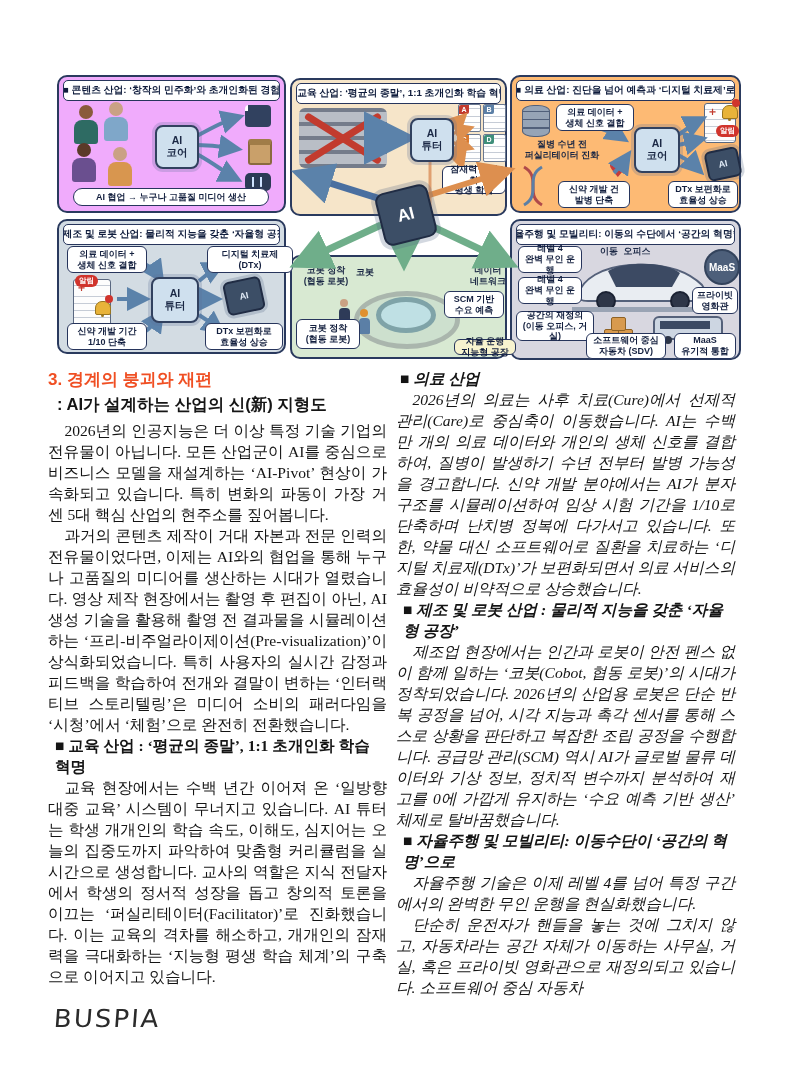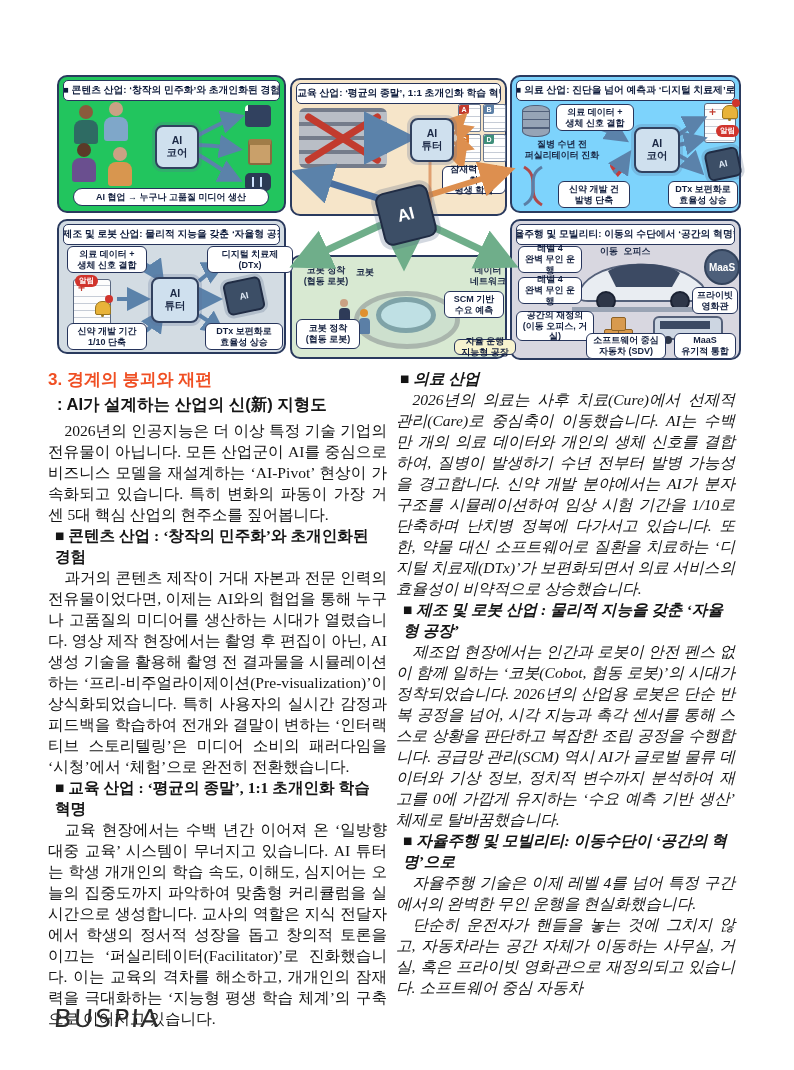--- a/index.html
+++ b/index.html
@@ -2,25 +2,25 @@
 <html><head>
 <meta charset="utf-8">
 <style>
   html,body{margin:0;padding:0;background:#888;}
   .page{position:relative;width:794px;height:1070px;background:#ffffff;margin:0 auto;overflow:hidden;
         font-family:"Liberation Serif",serif;color:#1b1b1b;}
 
   
   .info{position:absolute;left:57px;top:75px;width:684px;height:292px;}
   .panel{position:absolute;border:2px solid #2a3a5e;border-radius:10px;box-sizing:border-box;}
-  .p-content{left:0;top:0;width:229px;height:138px;background:#22c55e;}
+  .p-content{left:0;top:0;width:229px;height:138px;background:#f0abfc;}
   .p-manu{left:0;top:144px;width:229px;height:135px;background:#d3dce3;}
   .p-edu{left:233px;top:3px;width:217px;height:138px;background:#f6e5c9;}
   .p-fact{left:233px;top:180px;width:217px;height:104px;background:#d8e9d2;}
-  .p-med{left:453px;top:0;width:231px;height:138px;background:#7dd3fc;}
+  .p-med{left:453px;top:0;width:231px;height:138px;background:#fdba74;}
   .p-mob{left:453px;top:144px;width:231px;height:141px;background:#d8d7e0;}
 
   .ptitle{position:absolute;top:3px;left:4px;right:4px;height:19px;background:#fff;border:1.6px solid #27355c;
           border-radius:5px;display:flex;align-items:center;justify-content:center;
           font:bold 9.8px "Liberation Sans",sans-serif;color:#101d3d;white-space:nowrap;overflow:hidden;z-index:3;}
   .lbl{position:absolute;background:#fff;border:1.5px solid #27355c;border-radius:6px;
        font:bold 9px "Liberation Sans",sans-serif;color:#14203f;line-height:1.2;text-align:center;
        white-space:pre-line;display:flex;align-items:center;justify-content:center;padding:2px 3px;box-sizing:border-box;z-index:3;}
   .lbl.yellow{background:#f7f3cf;}
   .plain{position:absolute;font:bold 9px "Liberation Sans",sans-serif;color:#1b2845;line-height:1.2;
@@ -306,21 +306,20 @@
       <path d="M347,164 L347,186" stroke="#6fae8a" stroke-width="7" fill="none" marker-end="url(#ag)"></path>
       <path d="M372,150 L452,188" stroke="#6fae8a" stroke-width="7" fill="none" marker-end="url(#ag)"></path>
     </svg>
     <div class="centerchip">AI</div>
   </div>
 
   <div class="col col-l">
     <div class="h1">3. 경계의 붕괴와 재편</div>
     <div class="h2">: AI가 설계하는 산업의 신(新) 지형도</div>
     <p class="para" style="margin:0 0 0 0;">2026년의 인공지능은 더 이상 특정 기술 기업의 전유물이 아닙니다. 모든 산업군이 AI를 중심으로 비즈니스 모델을 재설계하는 ‘AI-Pivot’ 현상이 가속화되고 있습니다. 특히 변화의 파동이 가장 거센 5대 핵심 산업의 현주소를 짚어봅니다.</p>
-    <div class="sec">■ 콘텐츠 산업 : ‘창작의 민주화’와 초개인화된 경험</div>
     <p class="para" style="margin:0;">과거의 콘텐츠 제작이 거대 자본과 전문 인력의 전유물이었다면, 이제는 AI와의 협업을 통해 누구나 고품질의 미디어를 생산하는 시대가 열렸습니다. 영상 제작 현장에서는 촬영 후 편집이 아닌, AI 생성 기술을 활용해 촬영 전 결과물을 시뮬레이션하는 ‘프리-비주얼라이제이션(Pre-visualization)’이 상식화되었습니다. 특히 사용자의 실시간 감정과 피드백을 학습하여 전개와 결말이 변하는 ‘인터랙티브 스토리텔링’은 미디어 소비의 패러다임을 ‘시청’에서 ‘체험’으로 완전히 전환했습니다.</p>
     <div class="sec">■ 교육 산업 : ‘평균의 종말’, 1:1 초개인화 학습 혁명</div>
     <p class="para" style="margin:0;">교육 현장에서는 수백 년간 이어져 온 ‘일방향 대중 교육’ 시스템이 무너지고 있습니다. AI 튜터는 학생 개개인의 학습 속도, 이해도, 심지어는 오늘의 집중도까지 파악하여 맞춤형 커리큘럼을 실시간으로 생성합니다. 교사의 역할은 지식 전달자에서 학생의 정서적 성장을 돕고 창의적 토론을 이끄는 ‘퍼실리테이터(Facilitator)’로 진화했습니다. 이는 교육의 격차를 해소하고, 개개인의 잠재력을 극대화하는 ‘지능형 평생 학습 체계’의 구축으로 이어지고 있습니다.</p>
   </div>
 
   <div class="col col-r">
     <div class="sec" style="padding-left:4px;">■ 의료 산업</div>
     <p class="para" style="margin:0;">2026년의 의료는 사후 치료(Cure)에서 선제적 관리(Care)로 중심축이 이동했습니다. AI는 수백만 개의 의료 데이터와 개인의 생체 신호를 결합하여, 질병이 발생하기 수년 전부터 발병 가능성을 경고합니다. 신약 개발 분야에서는 AI가 분자 구조를 시뮬레이션하여 임상 시험 기간을 1/10로 단축하며 난치병 정복에 다가서고 있습니다. 또한, 약물 대신 소프트웨어로 질환을 치료하는 ‘디지털 치료제(DTx)’가 보편화되면서 의료 서비스의 효율성이 비약적으로 상승했습니다.</p>
     <div class="sec">■ 제조 및 로봇 산업 : 물리적 지능을 갖춘 ‘자율형 공장’</div>
     <p class="para" style="margin:0;">제조업 현장에서는 인간과 로봇이 안전 펜스 없이 함께 일하는 ‘코봇(Cobot, 협동 로봇)’의 시대가 정착되었습니다. 2026년의 산업용 로봇은 단순 반복 공정을 넘어, 시각 지능과 촉각 센서를 통해 스스로 상황을 판단하고 복잡한 조립 공정을 수행합니다. 공급망 관리(SCM) 역시 AI가 글로벌 물류 데이터와 기상 정보, 정치적 변수까지 분석하여 재고를 0에 가깝게 유지하는 ‘수요 예측 기반 생산’ 체제로 탈바꿈했습니다.</p>

